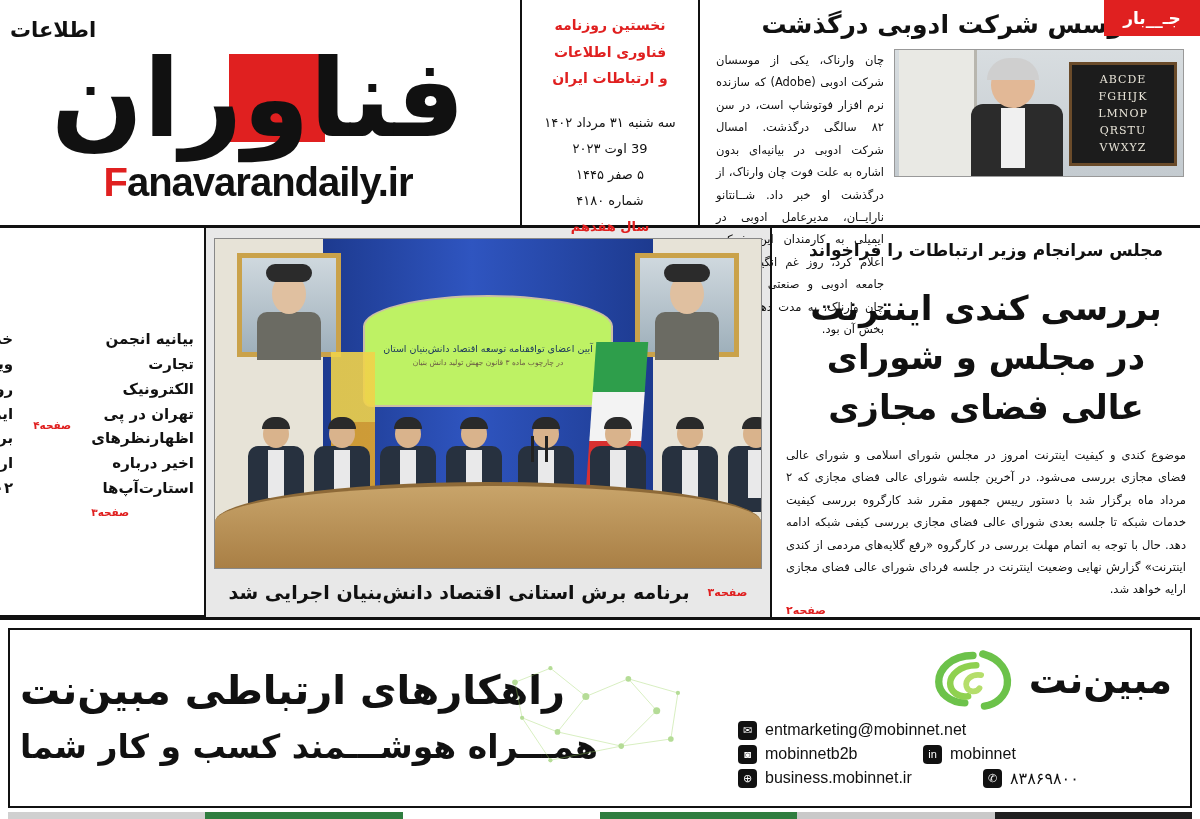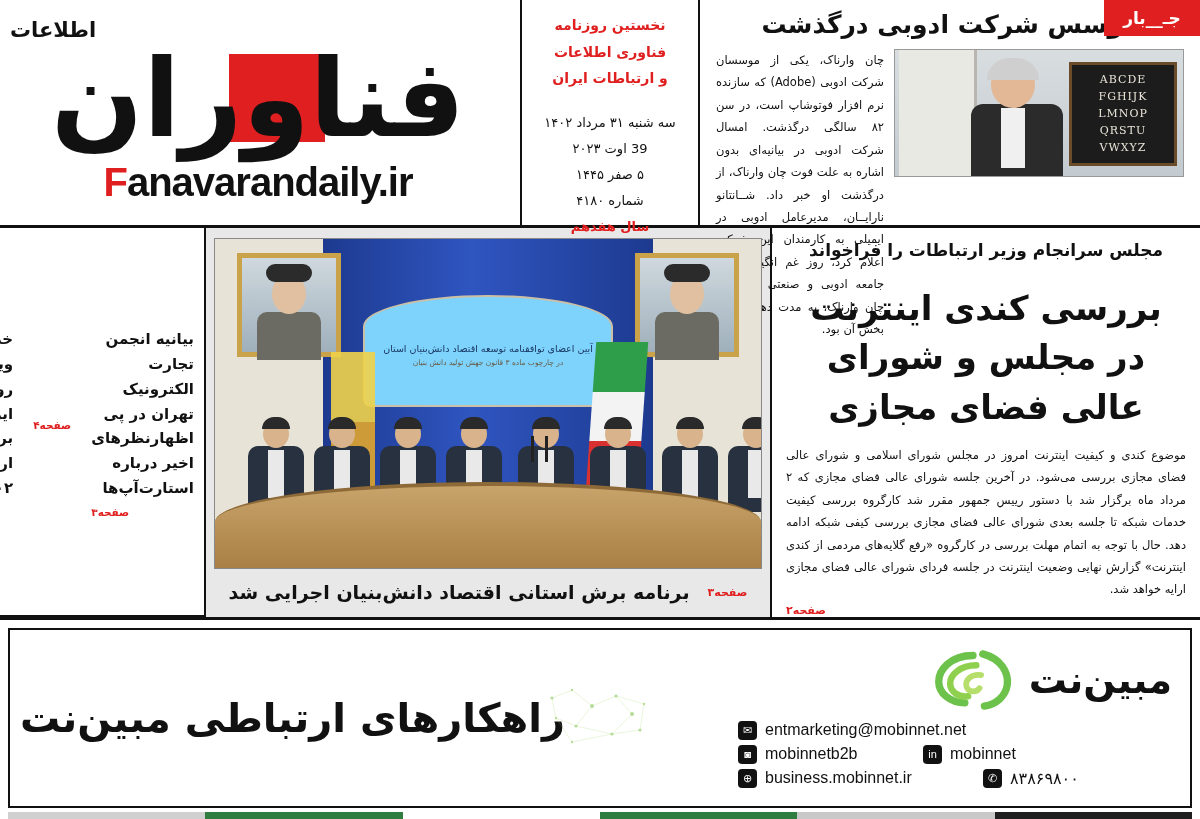--- a/index.html
+++ b/index.html
@@ -160,21 +160,21 @@
     background: #2a3f7a;
     border: 1px solid #888;
   }
   .mp-wall { position:absolute; inset:0; background:#e7e3d7; }
   .mp-curtain {
     position:absolute; left:50%; top:0; transform:translateX(-50%);
     width: 330px; height: 290px; background: linear-gradient(90deg,#1d3a8f,#2f55c0 45%,#1d3a8f);
   }
   .mp-plaque {
     position:absolute; left:50%; top:56px; transform:translateX(-50%);
-    width: 250px; height: 112px; background:#7dd3fc; border:2px solid #cbbfa6;
+    width: 250px; height: 112px; background:#bef264; border:2px solid #cbbfa6;
     border-radius: 50% 50% 8px 8px / 28% 28% 8px 8px;
     font-size: 9.5px; color:#15305c; text-align:center; padding-top: 44px; line-height:1.7;
   }
   .mp-plaque .ln2 { font-size: 7.5px; color:#6a5a44; }
   .mp-frame {
     position:absolute; top:14px; width:104px; height:104px;
     border:5px solid #caa24a; background:#cfd6dd;
   }
   .mp-frame.left { left: 22px; }
   .mp-frame.right { right: 22px; }
@@ -484,20 +484,21 @@
             <circle cx="20" cy="90" r="3"></circle>
             <circle cx="170" cy="35" r="4"></circle>
           <circle cx="210" cy="80" r="5"></circle>
             <circle cx="160" cy="130" r="4"></circle>
             <circle cx="240" cy="55" r="3"></circle>
           <circle cx="230" cy="120" r="4"></circle>
             <circle cx="60" cy="150" r="3"></circle>
         </g>
       </svg>
       <div class="ad-h1">راهکارهای ارتباطی مبین‌نت</div>
+      <div class="ad-h2">همـــراه هوشـــمند کسب و کار شما</div>
     </div>
   </div>
 
   <div class="bottom-strip">
     <div class="bs-seg" style="background:#1f1f1f;"></div>
     <div class="bs-seg" style="background:#c9c9c9;"></div>
     <div class="bs-seg" style="background:#2f7d3f;"></div>
     <div class="bs-seg" style="background:#ffffff;"></div>
     <div class="bs-seg" style="background:#2f7d3f;"></div>
     <div class="bs-seg" style="background:#d0d0d0;"></div>

